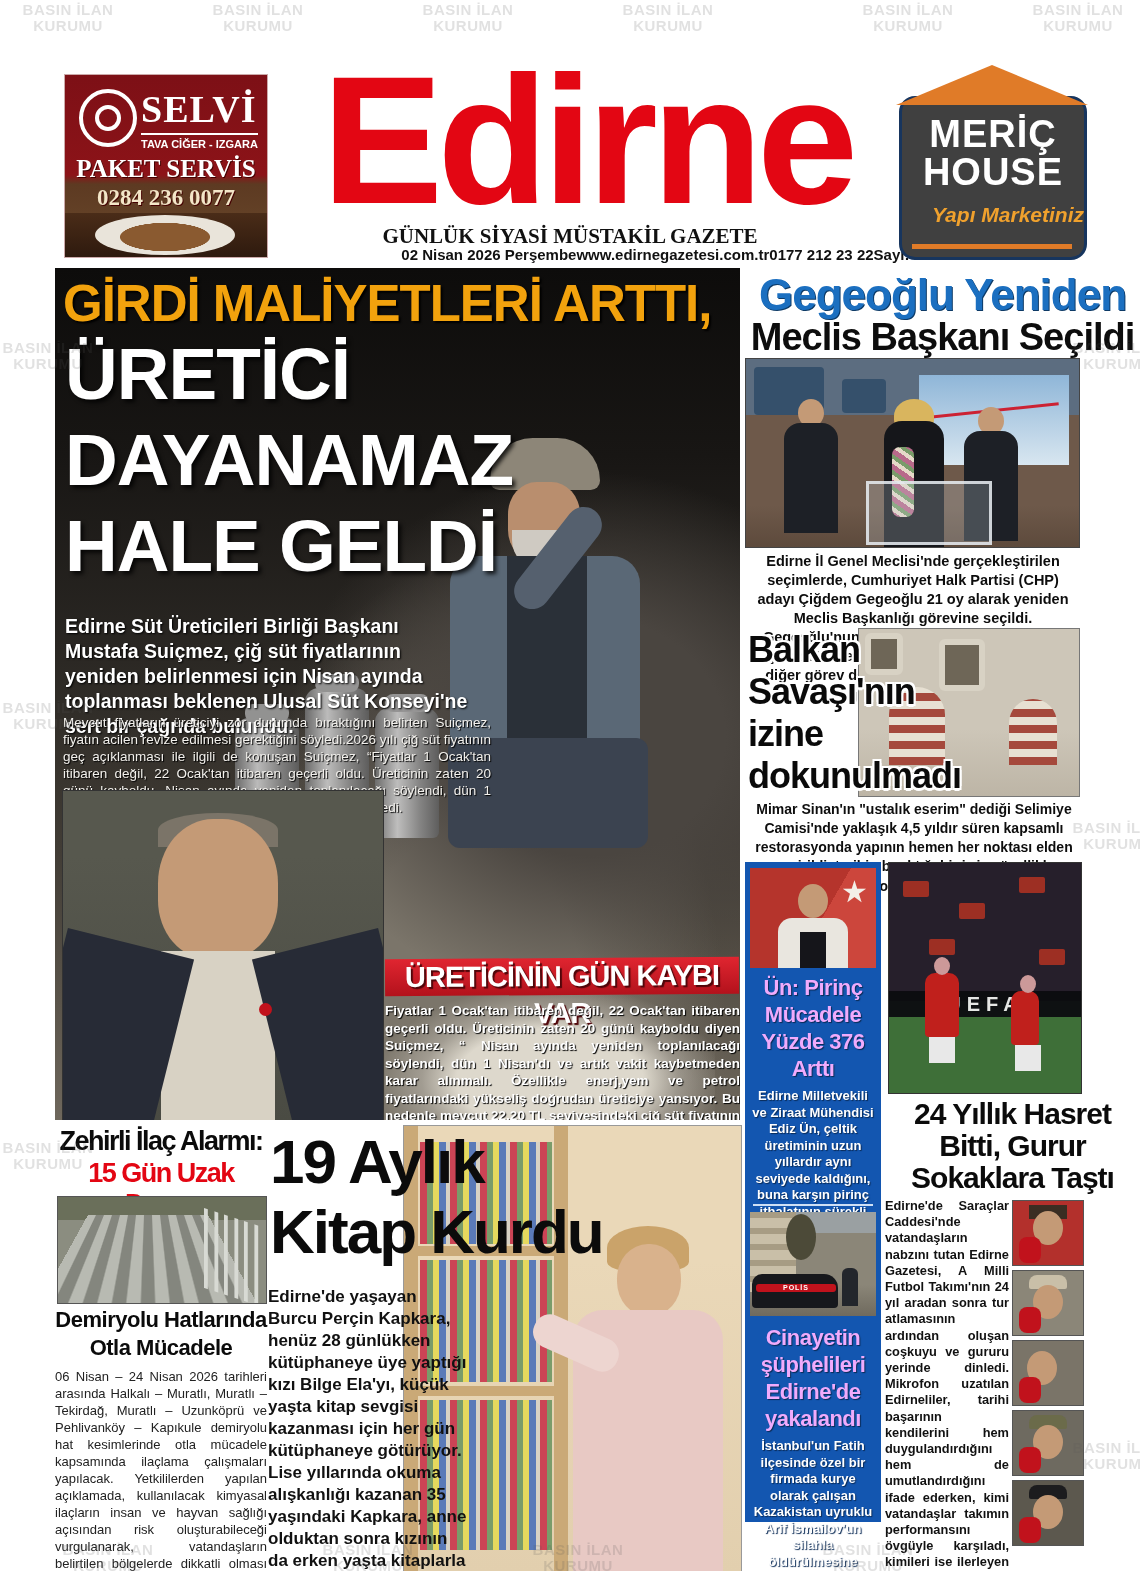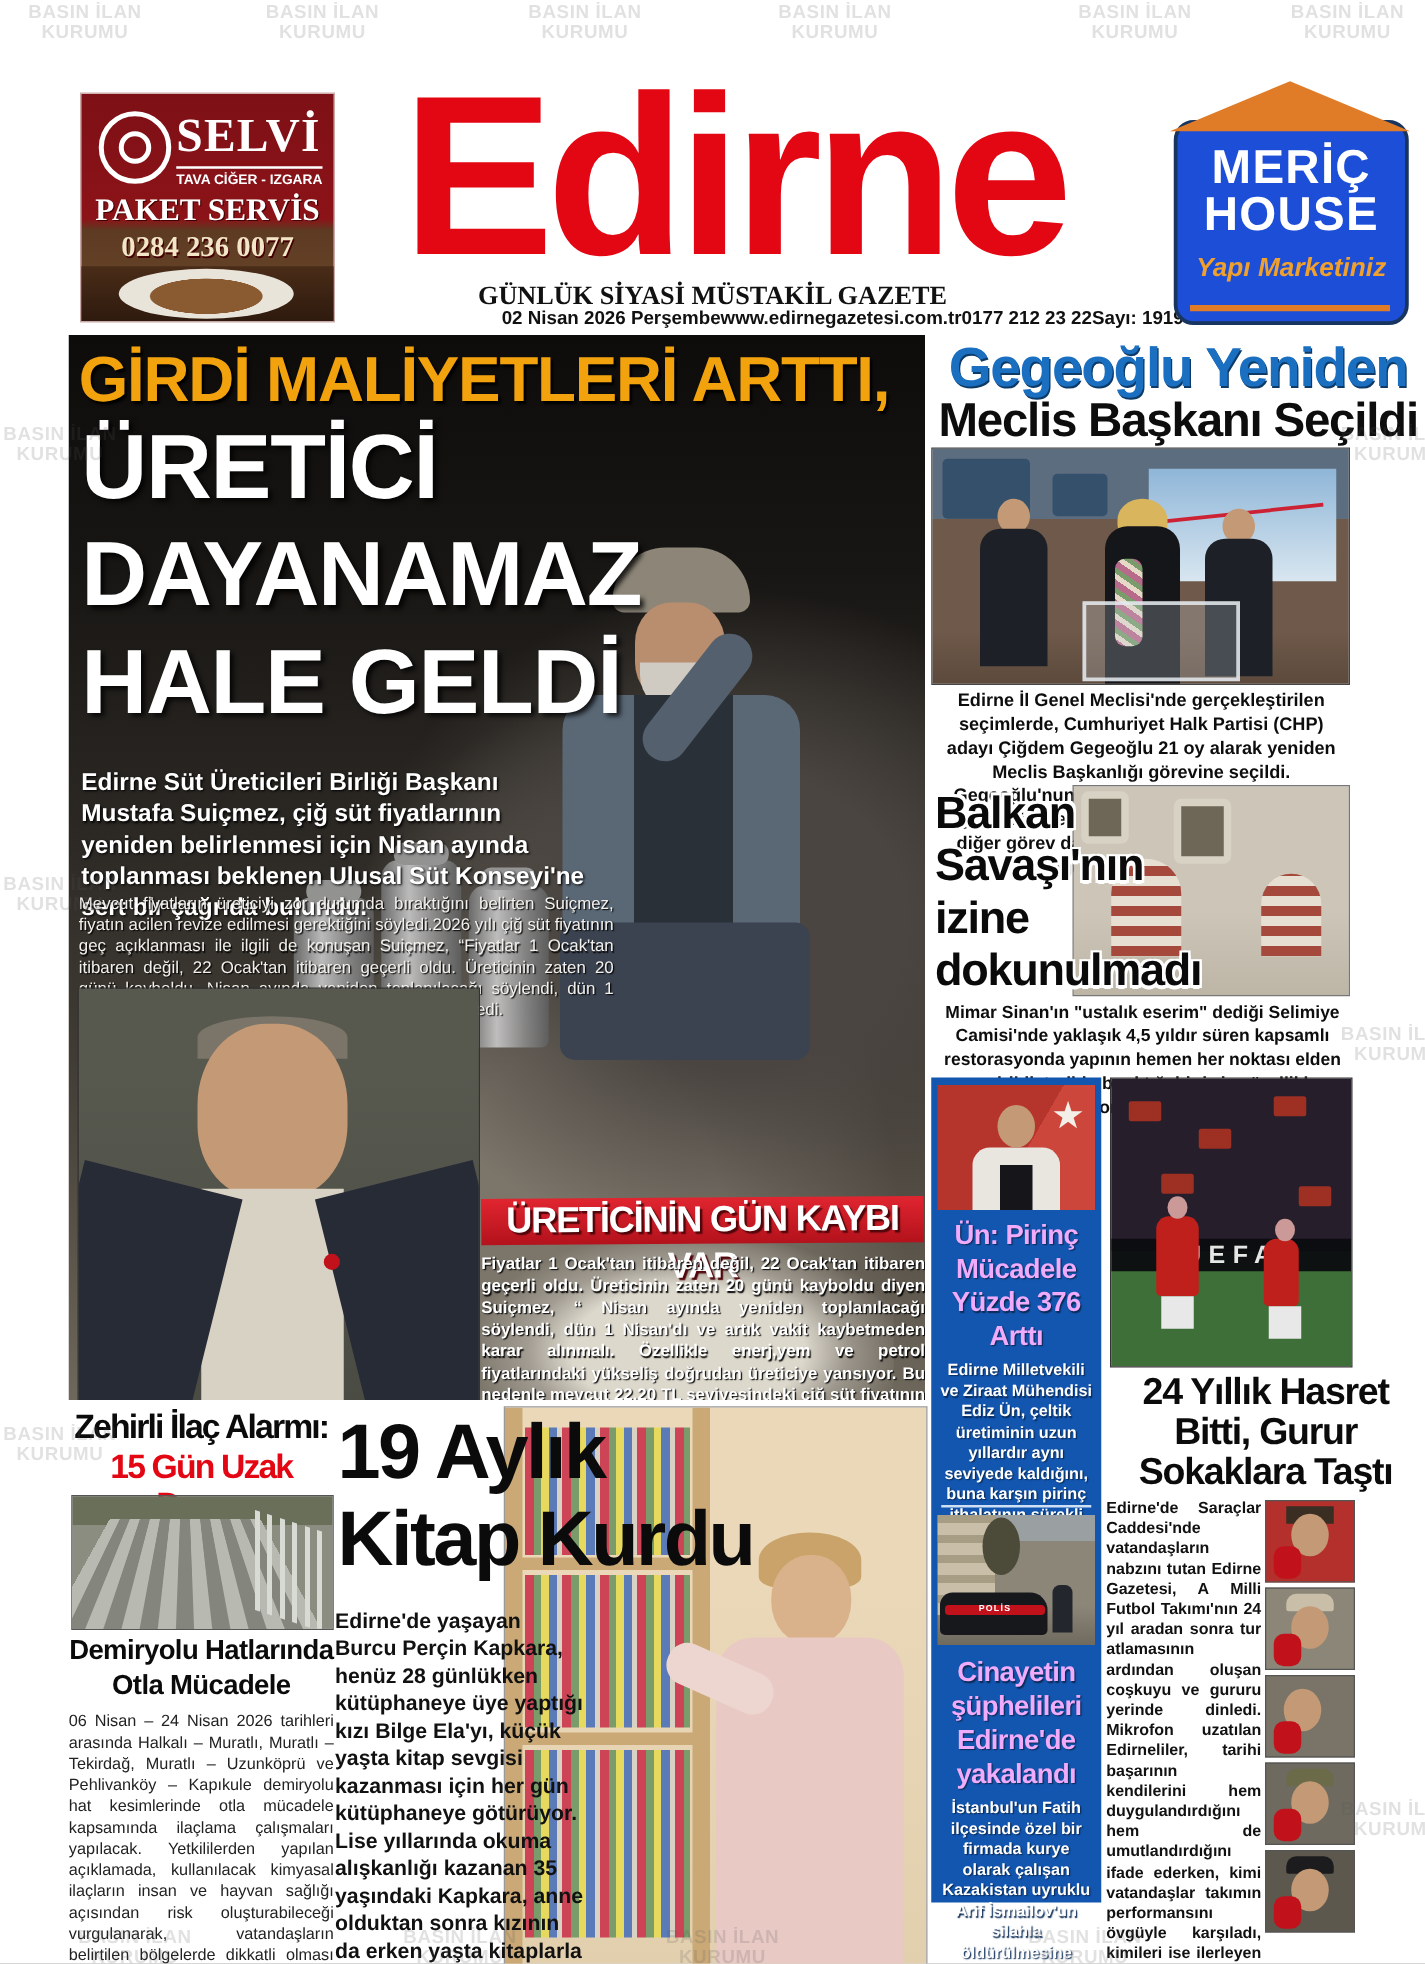--- a/index.html
+++ b/index.html
@@ -13,25 +13,25 @@
   .selvi .ring:after{content:"";position:absolute;left:12px;top:12px;width:18px;height:18px;border:4px solid #fff;border-radius:50%;}
   .selvi .nm{position:absolute;left:76px;top:12px;font-family:"Liberation Serif",serif;font-size:38px;font-weight:bold;color:#fff;letter-spacing:1px;}
   .selvi .sub{position:absolute;left:76px;top:58px;font-size:11px;font-weight:bold;color:#fff;border-top:2px solid #fff;padding-top:3px;}
   .selvi .l1{position:absolute;left:0;top:80px;width:100%;text-align:center;font-family:"Liberation Serif",serif;font-size:25px;font-weight:bold;color:#fff;text-shadow:1px 1px 0 #400;}
   .selvi .l2{position:absolute;left:0;top:110px;width:100%;text-align:center;font-family:"Liberation Serif",serif;font-size:23px;font-weight:bold;color:#f3e6c8;text-shadow:1px 1px 0 #400;}
   .selvi .food{position:absolute;left:0;bottom:0;width:100%;height:44px;background:linear-gradient(180deg,#4a2c18,#2e1a0e);}
   .selvi .plate{position:absolute;left:30px;bottom:2px;width:140px;height:40px;background:radial-gradient(ellipse at 50% 55%,#8a5a30 0 45%,#e9e4da 46% 72%,#cfc8bb 73% 100%);border-radius:50%;}
   .mast{left:262px;top:48px;width:650px;height:185px;text-align:center;color:#e30613;font-weight:bold;font-size:182px;line-height:185px;letter-spacing:-6px;font-family:"Liberation Sans",sans-serif;}
   .tagline{left:330px;top:224px;width:480px;text-align:center;font-family:"Liberation Serif",serif;font-weight:bold;font-size:21px;color:#111;}
   .dateline{left:272px;top:246px;width:735px;display:flex;justify-content:flex-end;font-size:15px;font-weight:bold;color:#111;}
-  .meric{left:939px;top:96px;width:182px;height:158px;background:#1d4ed8;border-radius:16px;border:3px solid #17355e;}
+  .meric{left:899px;top:96px;width:182px;height:158px;background:#404040;border-radius:16px;border:3px solid #17355e;}
   .meric .roof{position:absolute;left:-6px;top:-34px;width:0;height:0;border-left:96px solid transparent;border-right:96px solid transparent;border-bottom:40px solid #e07b28;}
   .meric .t1{position:absolute;top:16px;width:100%;text-align:center;color:#fff;font-weight:bold;font-size:38px;letter-spacing:1px;line-height:38px;}
   .meric .t2{position:absolute;top:54px;width:100%;text-align:center;color:#fff;font-weight:bold;font-size:38px;letter-spacing:1px;line-height:38px;}
-  .meric .t3{position:absolute;top:104px;width:100%;text-align:center;color:#f0a12d;font-weight:bold;font-size:21px;font-style:italic;}
+  .meric .t3{position:absolute;top:104px;width:100%;text-align:right;color:#f0a12d;font-weight:bold;font-size:21px;font-style:italic;}
   .meric .bar{position:absolute;left:10px;bottom:8px;width:160px;height:5px;background:#e07b28;}
   
   .lead{left:55px;top:268px;width:685px;height:852px;background:
     radial-gradient(ellipse at 78% 55%,#4a4540 0 18%,transparent 40%),
     radial-gradient(ellipse at 60% 95%,#7b756a 0 22%,transparent 45%),
     linear-gradient(180deg,#0d0c0b 0%,#181614 22%,#2a2723 45%,#413c35 68%,#5a544a 86%,#6e675c 100%);overflow:hidden;}
   .lead .farmer{position:absolute;right:70px;top:170px;width:250px;height:420px;}
   .lead .farmer .cap{position:absolute;left:70px;top:0;width:110px;height:52px;background:#8d8678;border-radius:55px 55px 12px 12px;}
   .lead .farmer .face{position:absolute;left:88px;top:44px;width:72px;height:80px;background:#b98e6e;border-radius:40%;}
   .lead .farmer .beard{position:absolute;left:92px;top:92px;width:64px;height:40px;background:#cfcac2;border-radius:0 0 30px 30px;}

